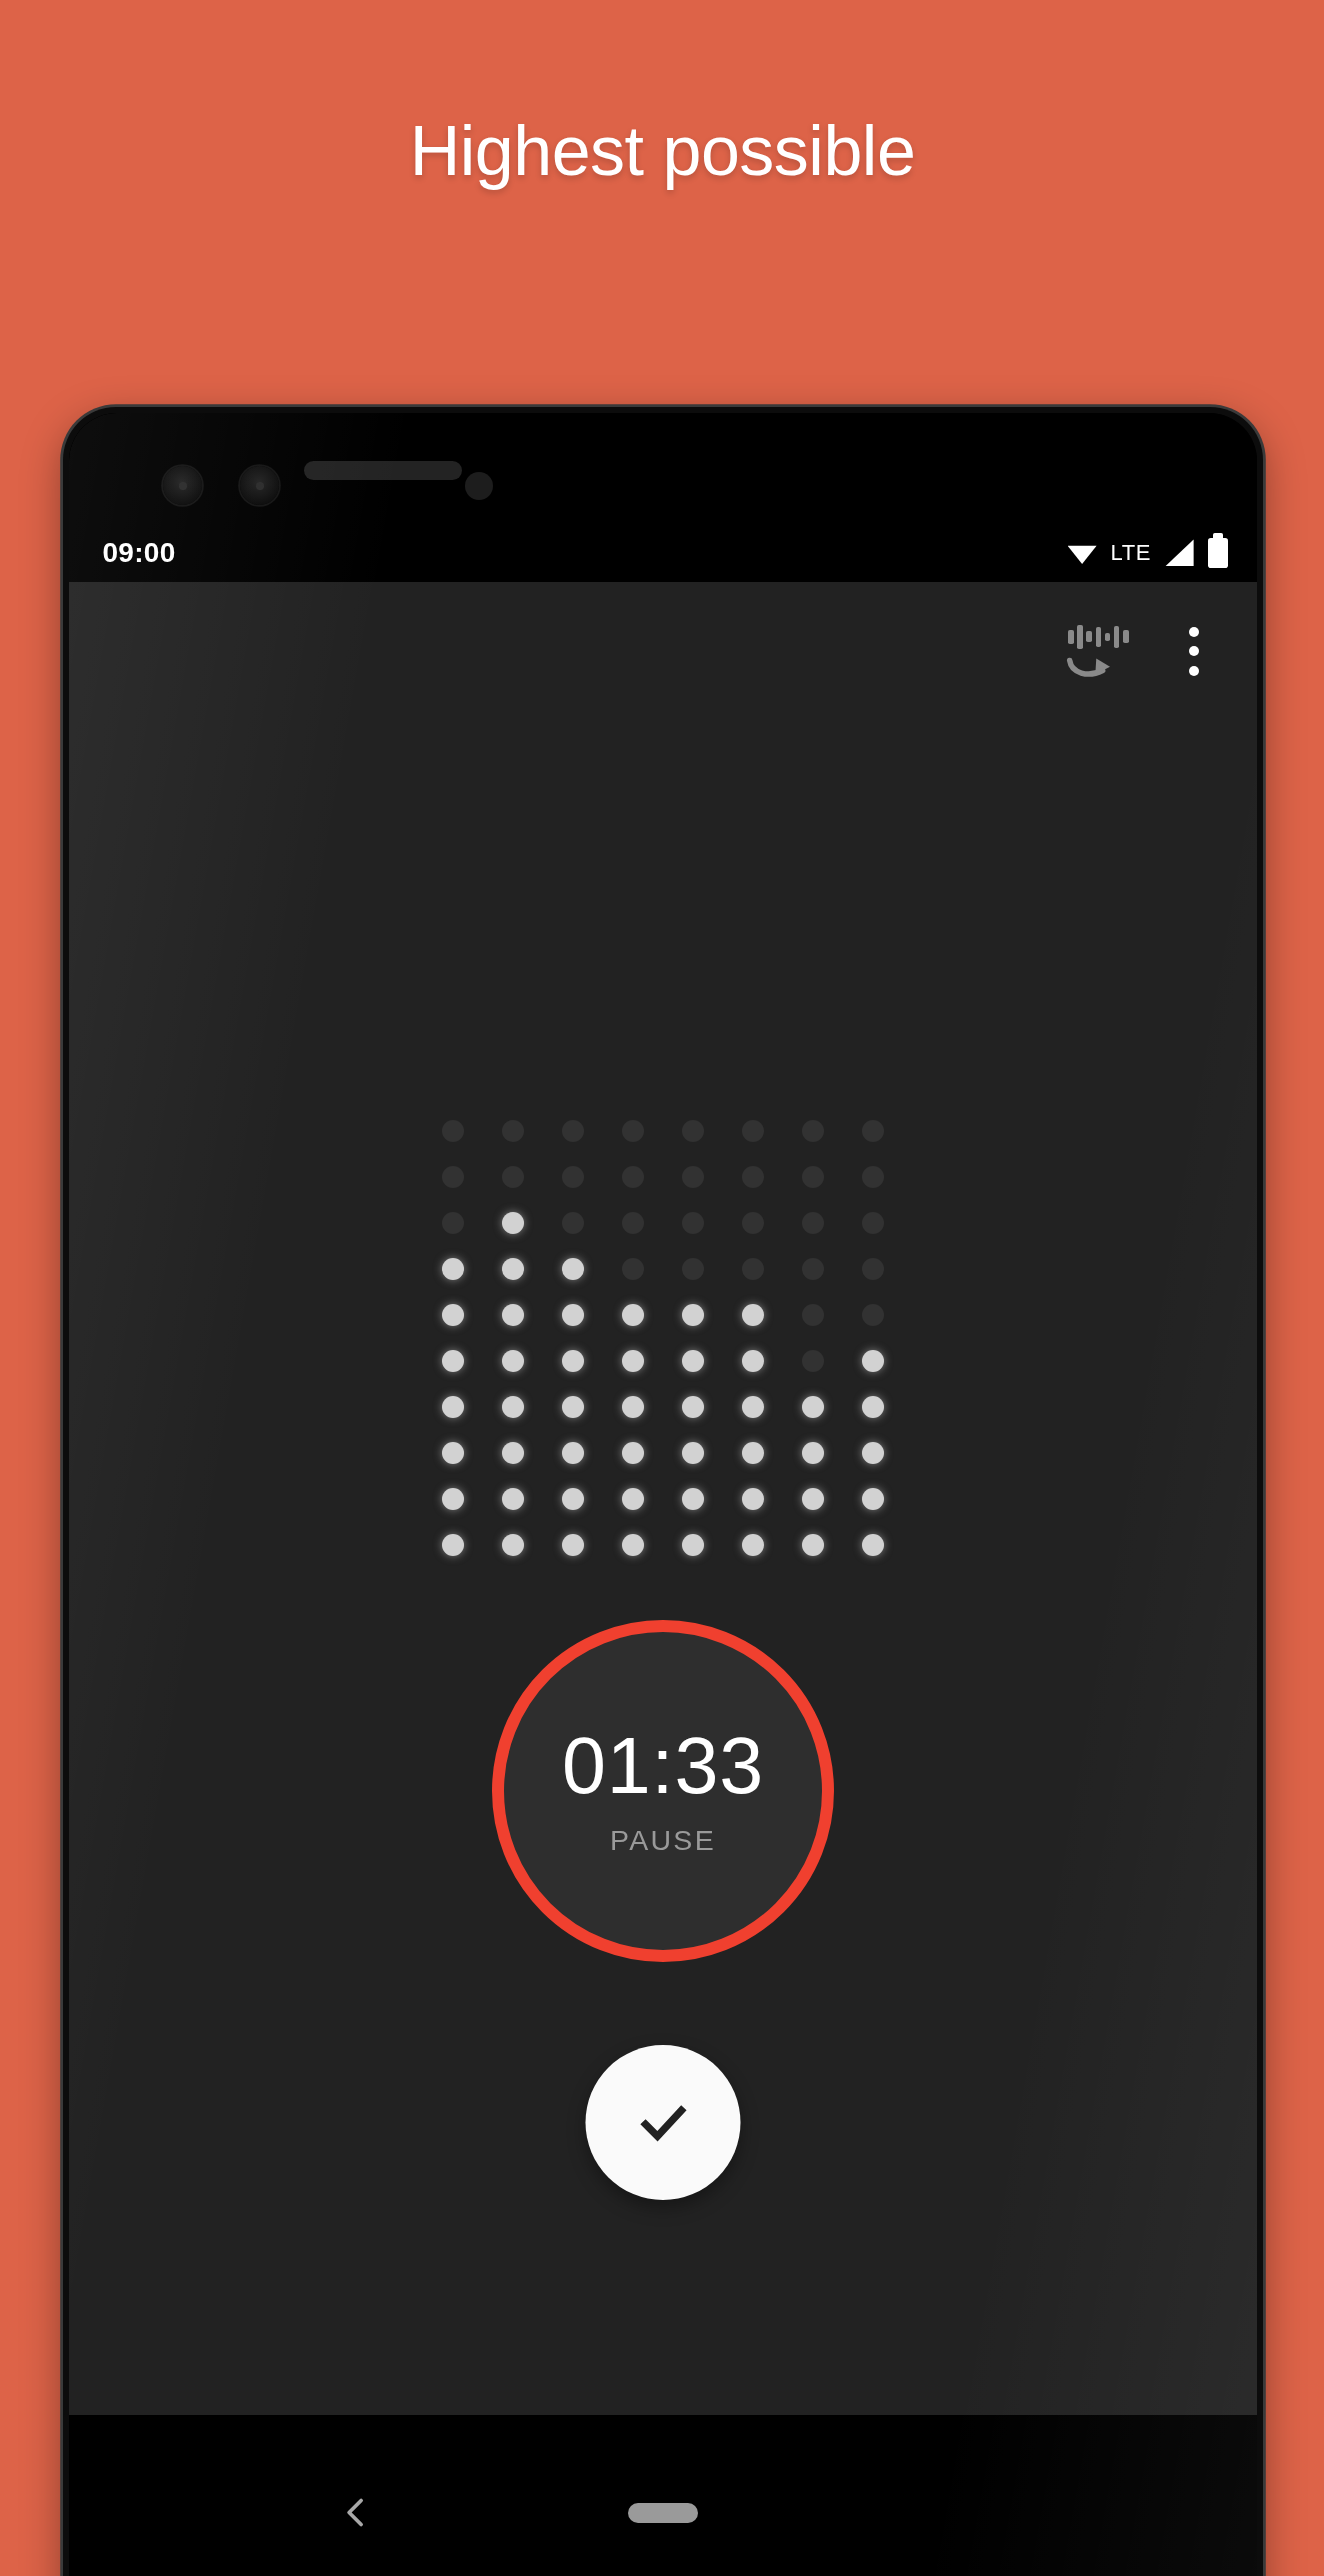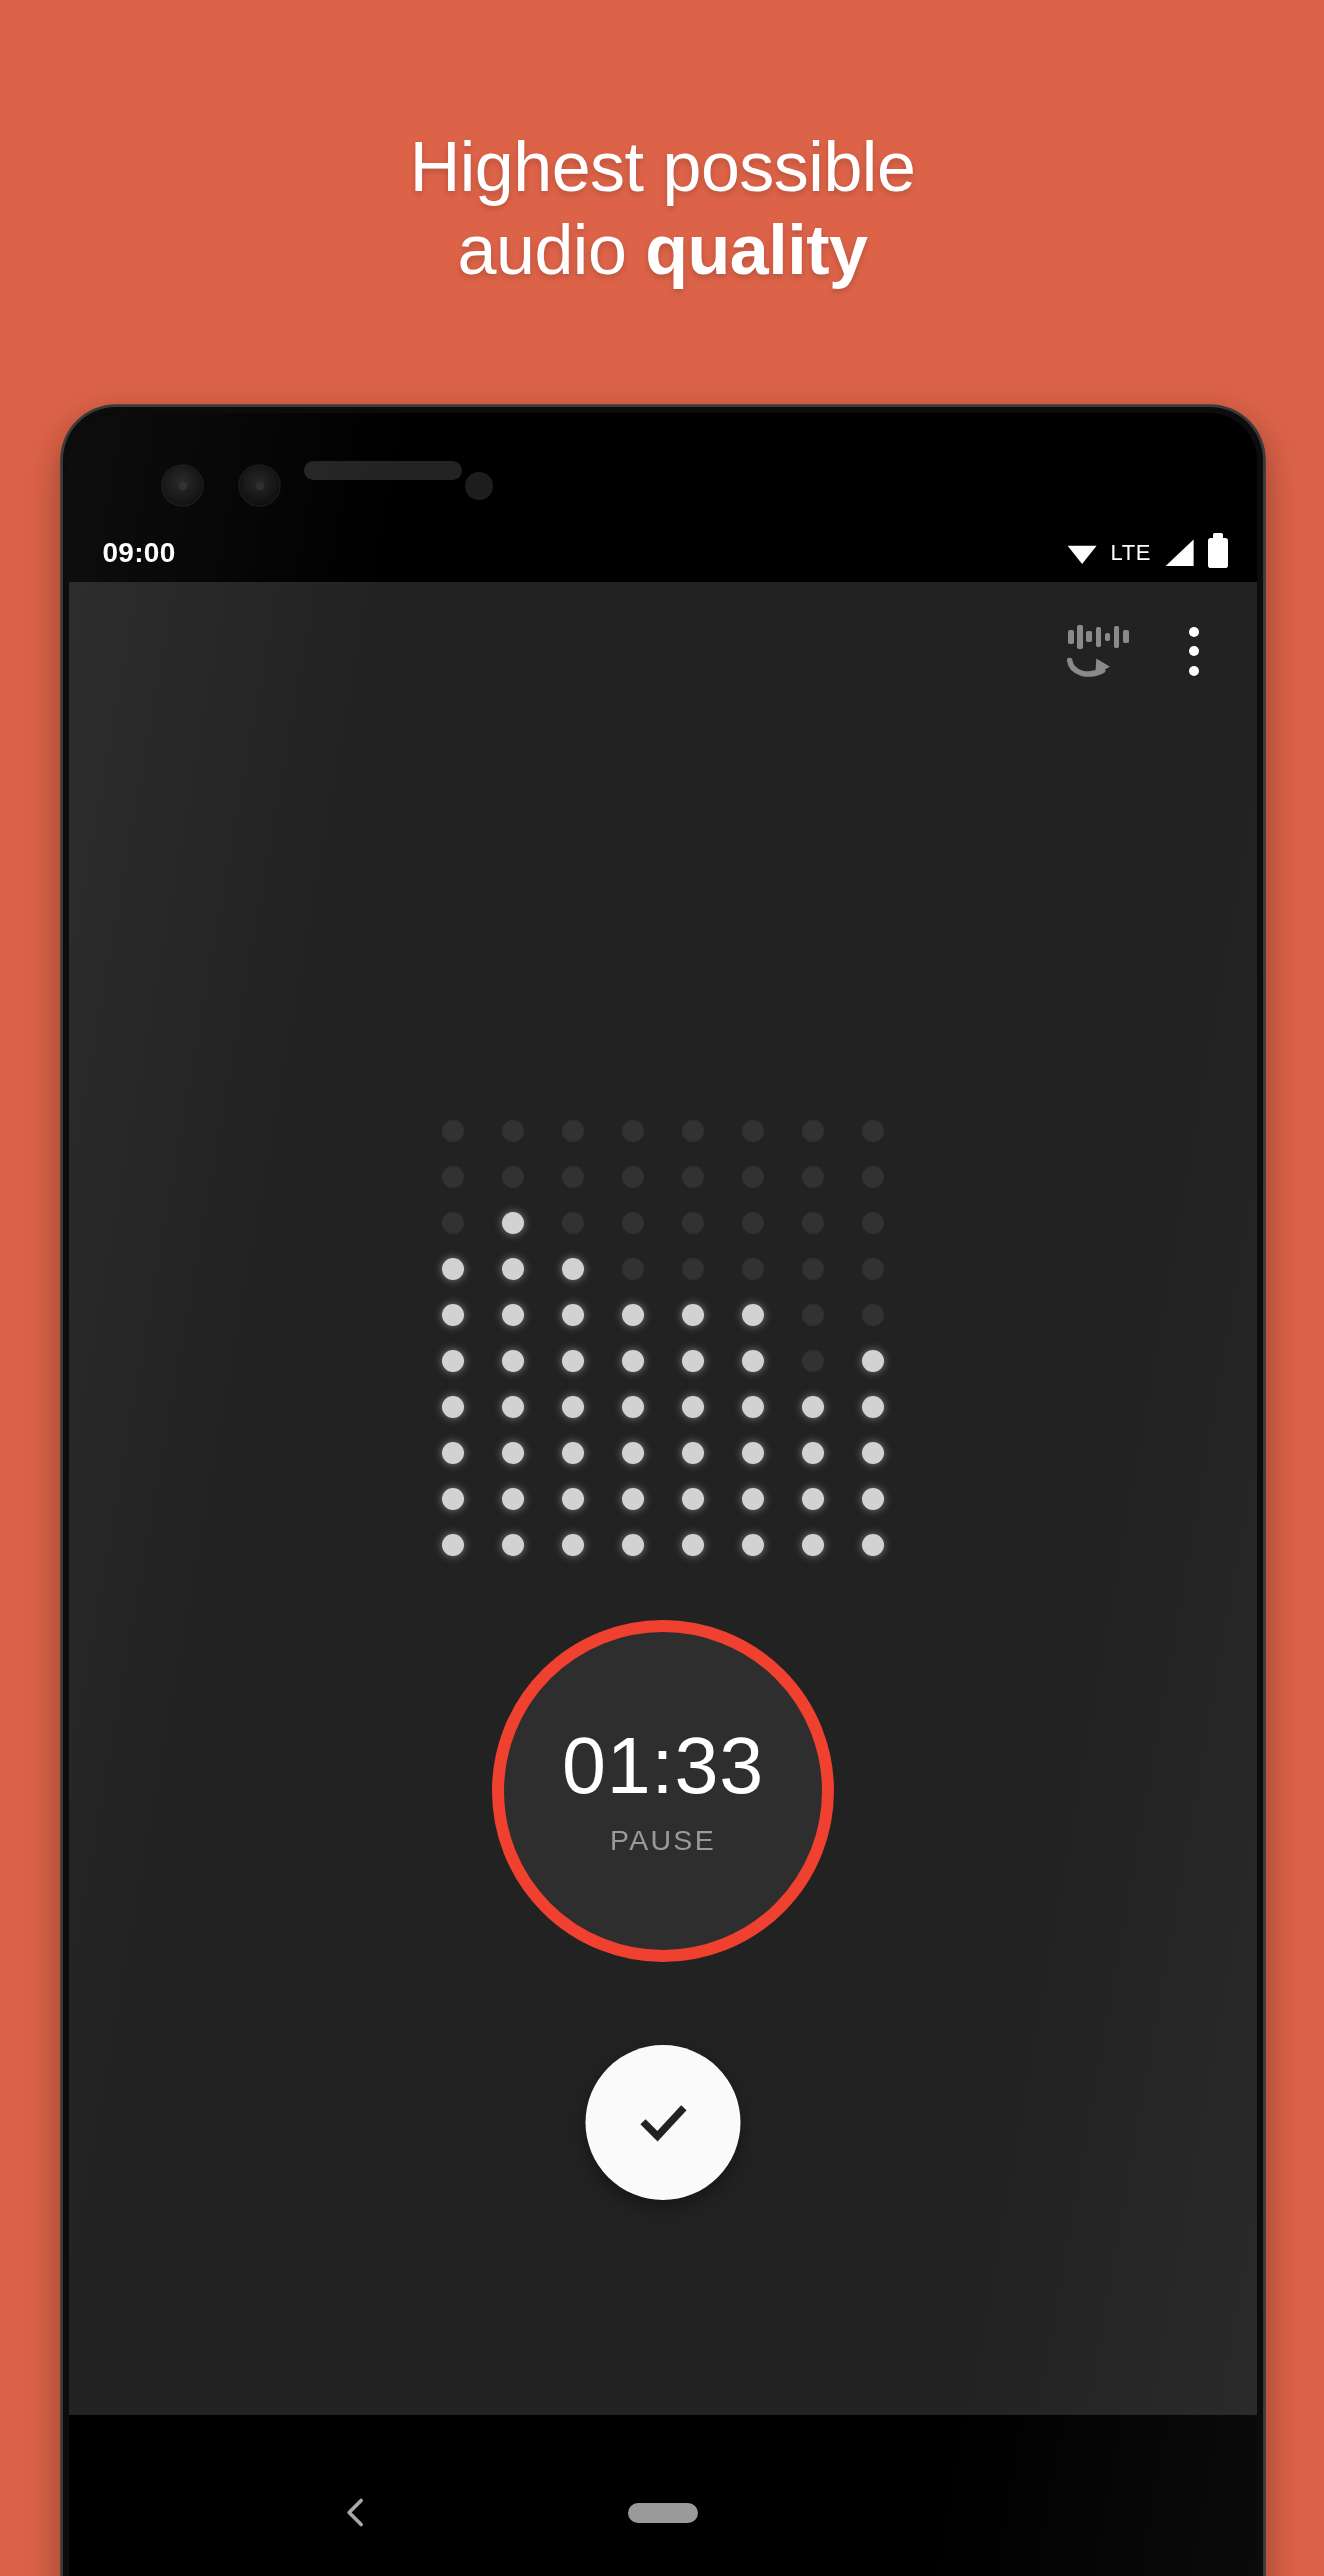--- a/index.html
+++ b/index.html
@@ -11,21 +11,20 @@
     overflow:hidden;
   }
 
   
   .headline{
     position:absolute; top:110px; left:0; width:1325px;
     text-align:center; color:#ffffff;
     font-size:70px; line-height:1.18; font-weight:300;
     letter-spacing:-0.5px;
     text-shadow:0 2.8px 6.4px rgba(0,0,0,0.18);
-    margin-top:16px;
   }
   .headline .ln{ display:block; }
   .headline b{ font-weight:700; }
 
   
   .phone{
     position:absolute;
     left:63px; top:407px;
     width:1200px; height:2226px;
     background:#0c0c0c;
@@ -189,21 +188,20 @@
     position:absolute; top:88px; left:50%;
     transform:translateX(-50%);
     width:70px; height:20px; border-radius:10px; background:#9a9a9a;
   }
 </style>
 </head>
 <body>
 
 <div class="headline">
   <span class="ln">Highest possible</span>
-  <span class="ln"><span>audio </span><b>quality</b></span>
 </div>
 
 <div class="phone">
 
   <div class="side-btn power"></div>
   <div class="side-btn volume"></div>
 
   <div class="phone-inner">
 
     <div class="bezel">

